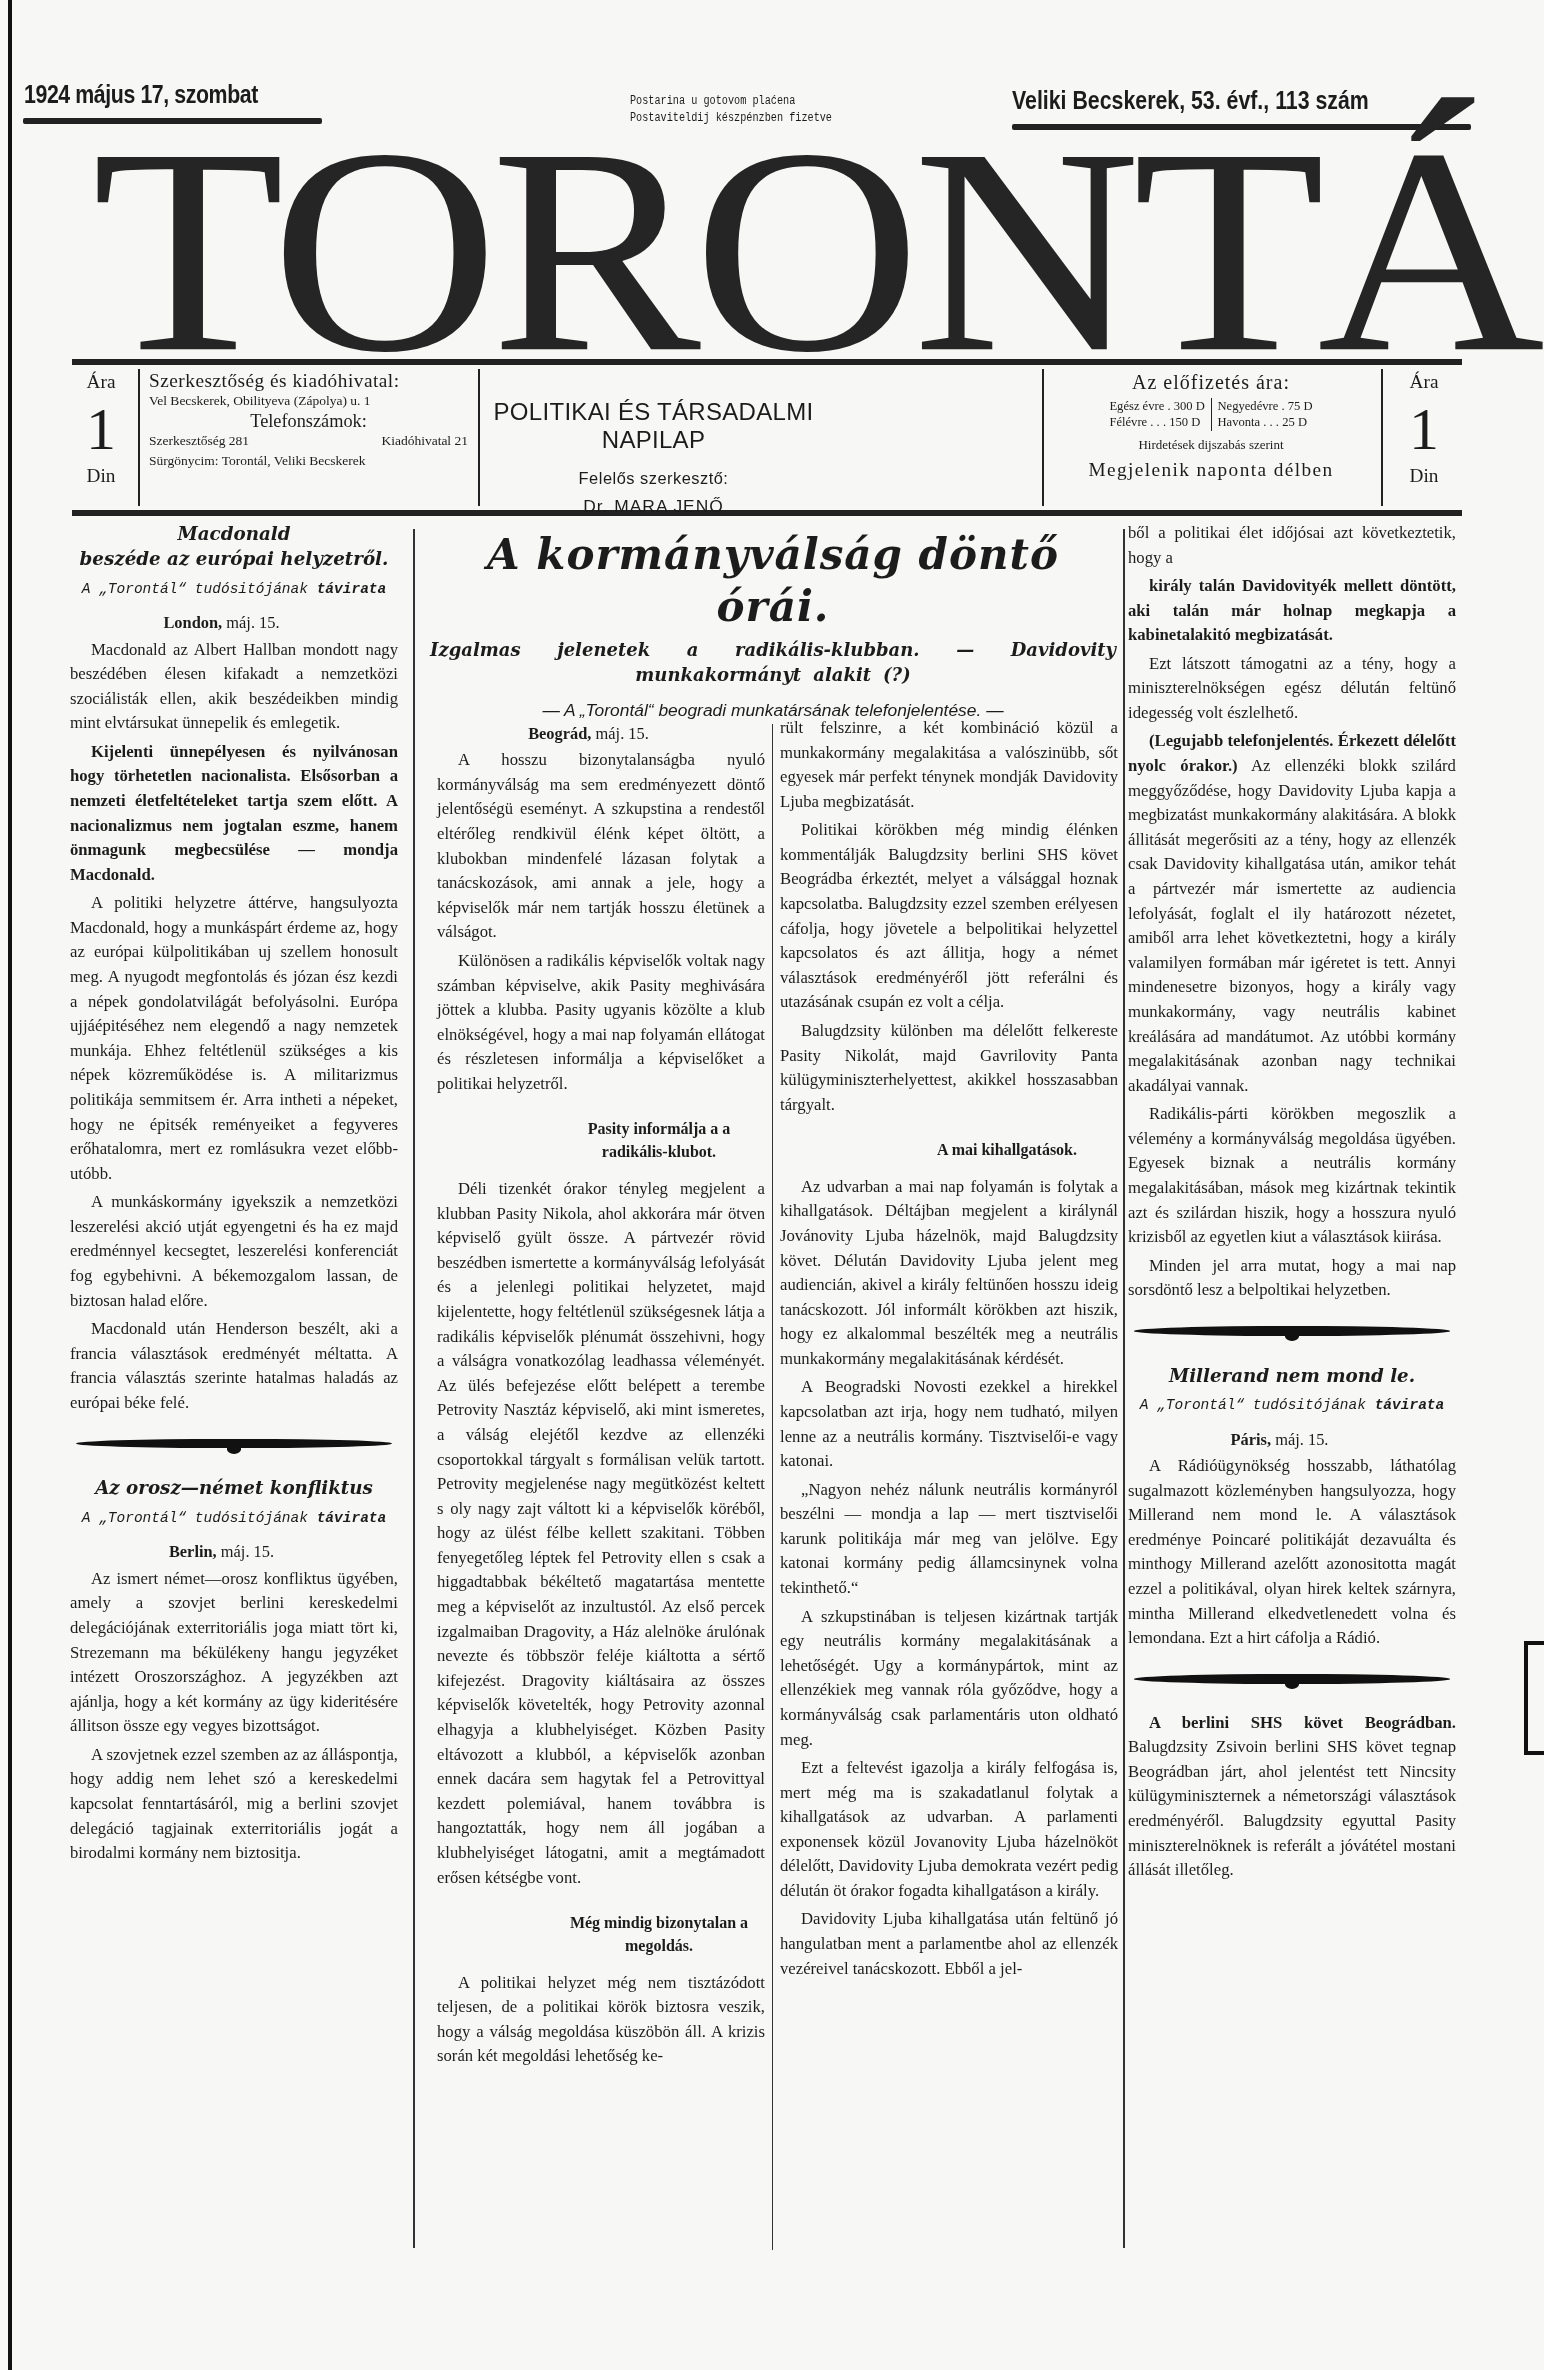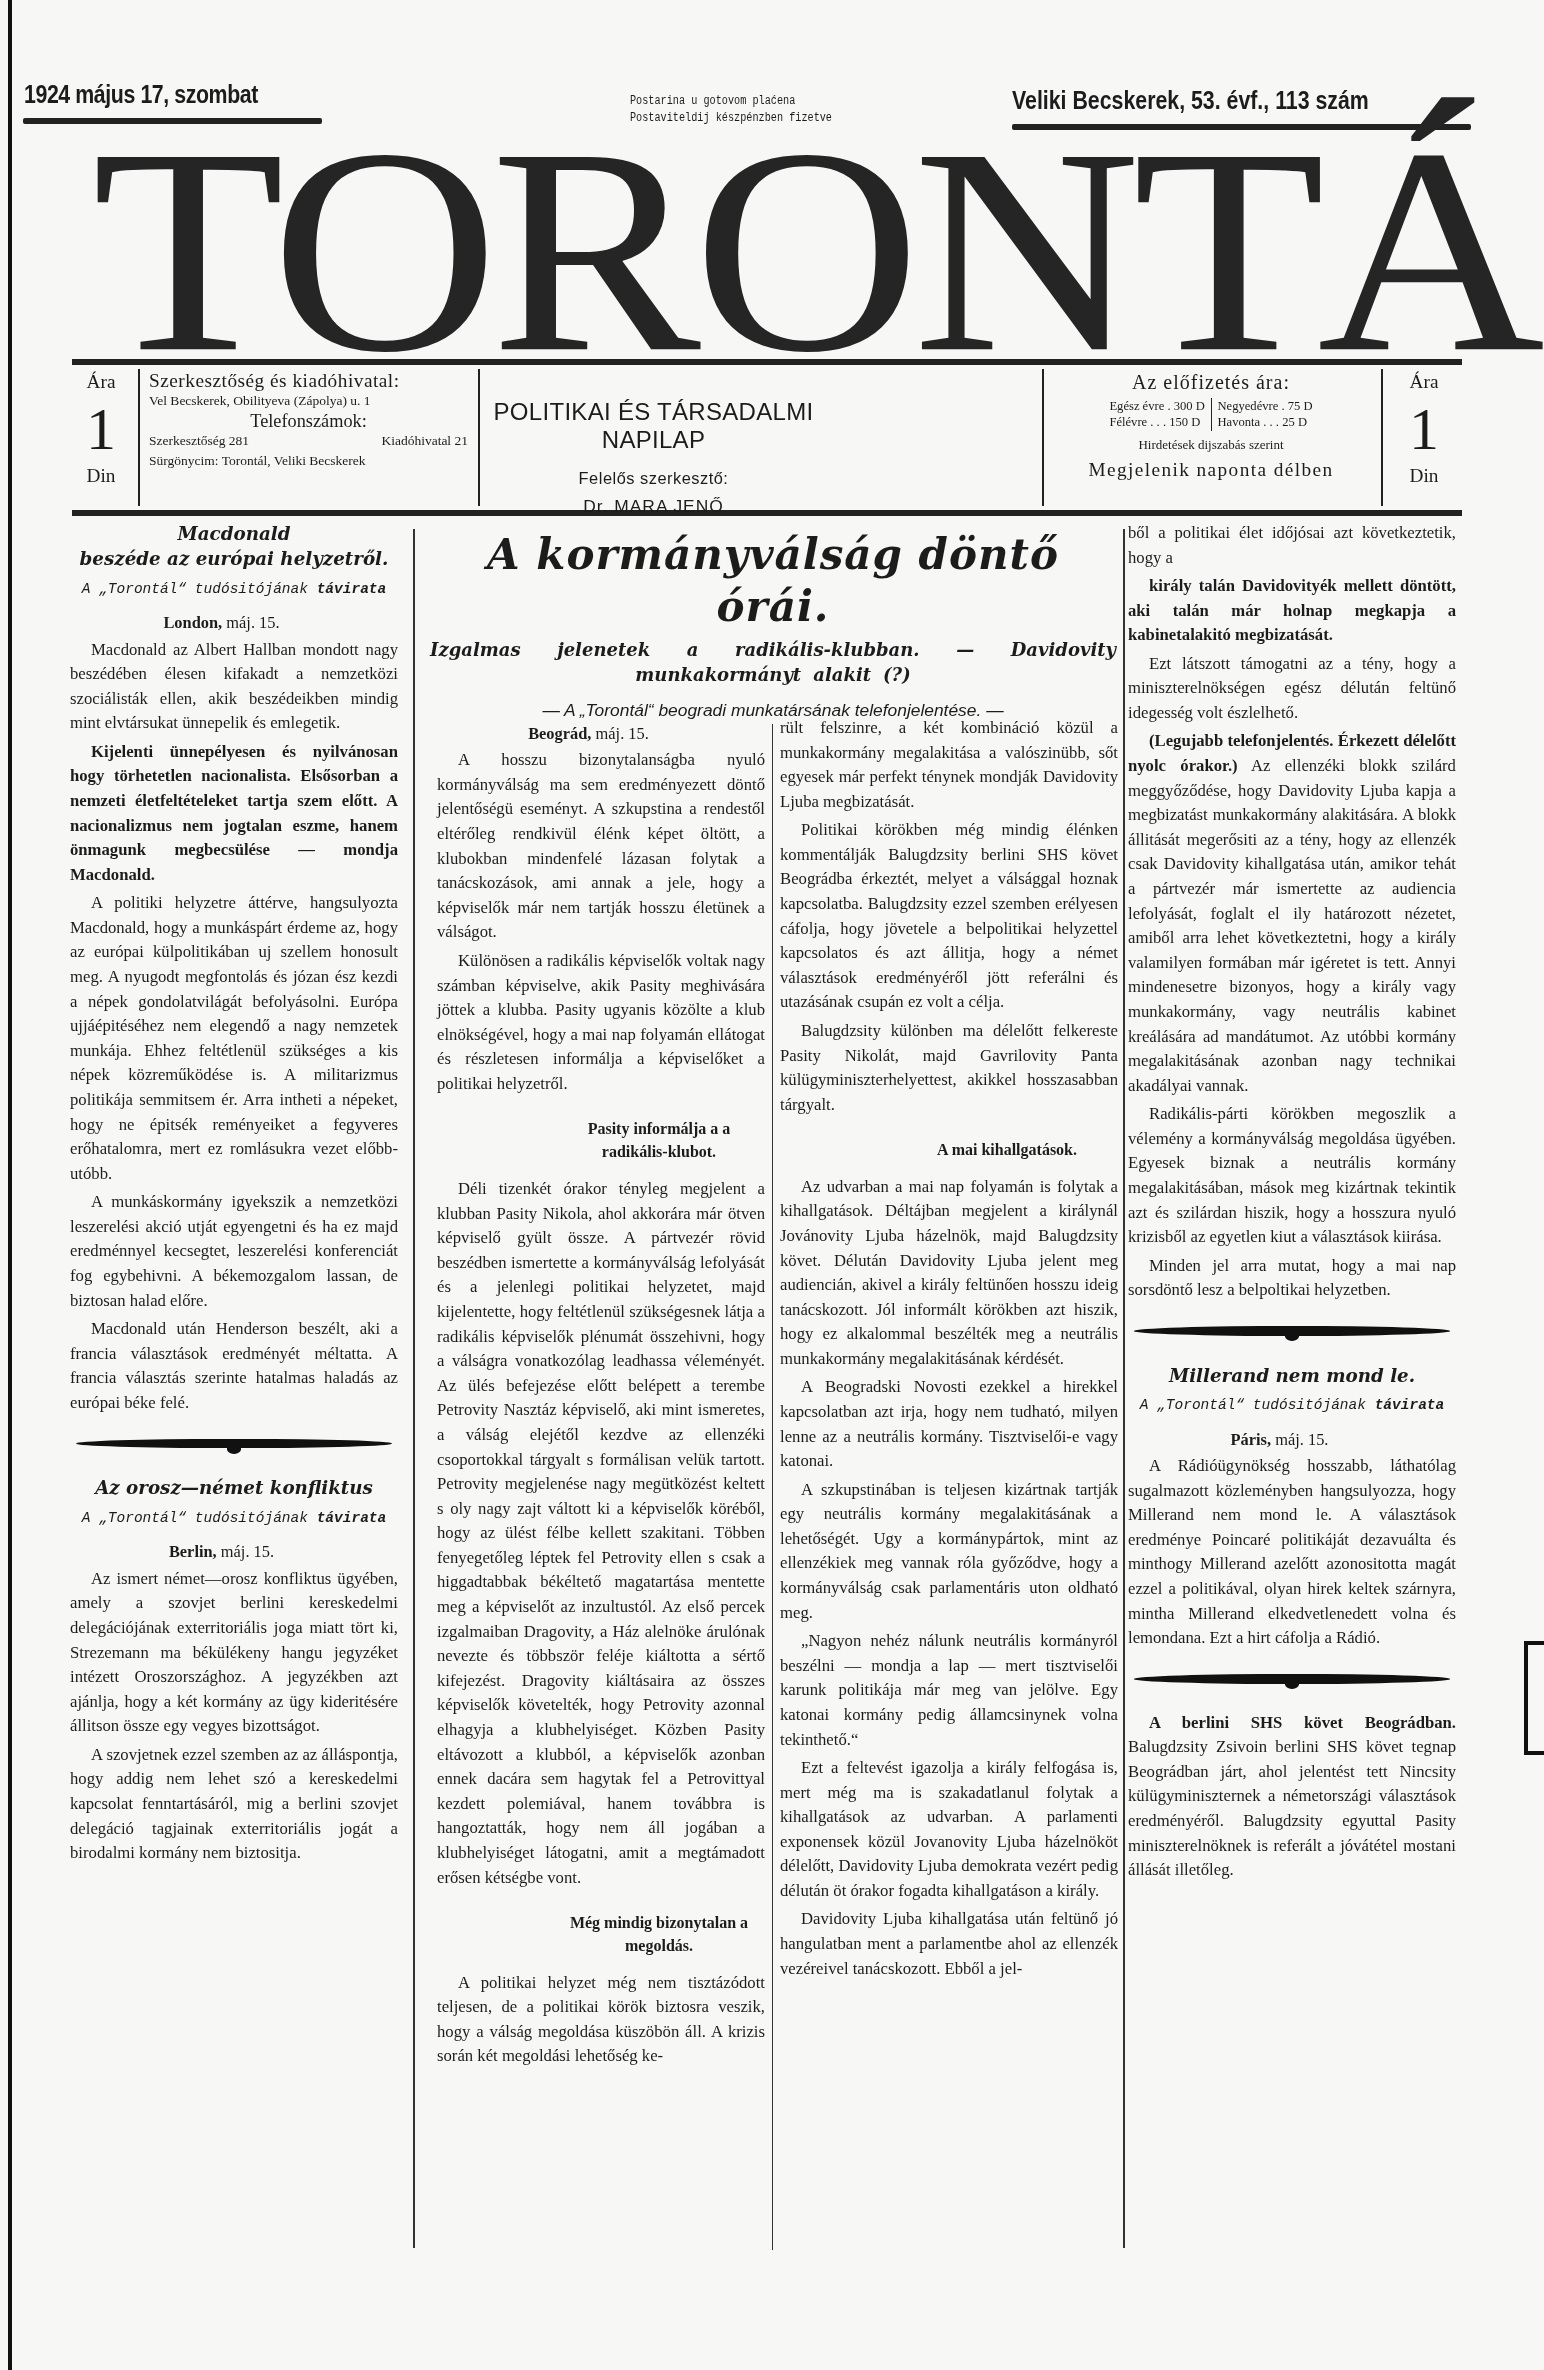--- a/index.html
+++ b/index.html
@@ -177,22 +177,22 @@
   <p>A politikai helyzet még nem tisztázódott teljesen, de a politikai körök biztosra veszik, hogy a válság megoldása küszöbön áll. A krizis során két megoldási lehetőség ke-</p>
 </div>
 
 <div class="col c3">
   <p style="text-indent:0">rült felszinre, a két kombináció közül a munkakormány megalakitása a valószinübb, sőt egyesek már perfekt ténynek mondják Davidovity Ljuba megbizatását.</p>
   <p>Politikai körökben még mindig élénken kommentálják Balugdzsity berlini SHS követ Beográdba érkeztét, melyet a válsággal hoznak kapcsolatba. Balugdzsity ezzel szemben erélyesen cáfolja, hogy jövetele a belpolitikai helyzettel kapcsolatos és azt állitja, hogy a német választások eredményéről jött referálni és utazásának csupán ez volt a célja.</p>
   <p>Balugdzsity különben ma délelőtt felkereste Pasity Nikolát, majd Gavrilovity Panta külügyminiszterhelyettest, akikkel hosszasabban tárgyalt.</p>
   <div class="subhead">A mai kihallgatások.</div>
   <p>Az udvarban a mai nap folyamán is folytak a kihallgatások. Déltájban megjelent a királynál Jovánovity Ljuba házelnök, majd Balugdzsity követ. Délután Davidovity Ljuba jelent meg audiencián, akivel a király feltünően hosszu ideig tanácskozott. Jól informált körökben azt hiszik, hogy ez alkalommal beszélték meg a neutrális munkakormány megalakitásának kérdését.</p>
   <p>A Beogradski Novosti ezekkel a hirekkel kapcsolatban azt irja, hogy nem tudható, milyen lenne az a neutrális kormány. Tisztviselői-e vagy katonai.</p>
+  <p>„Nagyon nehéz nálunk neutrális kormányról beszélni — mondja a lap — mert tisztviselői karunk politikája már meg van jelölve. Egy katonai kormány pedig államcsinynek volna tekinthető.“</p>
   <p>A szkupstinában is teljesen kizártnak tartják egy neutrális kormány megalakitásának a lehetőségét. Ugy a kormánypártok, mint az ellenzékiek meg vannak róla győződve, hogy a kormányválság csak parlamentáris uton oldható meg.</p>
-  <p>„Nagyon nehéz nálunk neutrális kormányról beszélni — mondja a lap — mert tisztviselői karunk politikája már meg van jelölve. Egy katonai kormány pedig államcsinynek volna tekinthető.“</p>
   <p>Ezt a feltevést igazolja a király felfogása is, mert még ma is szakadatlanul folytak a kihallgatások az udvarban. A parlamenti exponensek közül Jovanovity Ljuba házelnököt délelőtt, Davidovity Ljuba demokrata vezért pedig délután öt órakor fogadta kihallgatáson a király.</p>
   <p>Davidovity Ljuba kihallgatása után feltünő jó hangulatban ment a parlamentbe ahol az ellenzék vezéreivel tanácskozott. Ebből a jel-</p>
 </div>
 
 <div class="col c4">
   <p style="text-indent:0">ből a politikai élet időjósai azt következtetik, hogy a</p>
   <p class="lead">király talán Davidovityék mellett döntött, aki talán már holnap megkapja a kabinetalakitó megbizatását.</p>
   <p>Ezt látszott támogatni az a tény, hogy a miniszterelnökségen egész délután feltünő idegesség volt észlelhető.</p>
   <p><b>(Legujabb telefonjelentés. Érkezett délelőtt nyolc órakor.)</b> <span>Az ellenzéki blokk szilárd meggyőződése, hogy Davidovity Ljuba kapja a megbizatást munkakormány alakitására. A blokk állitását megerősiti az a tény, hogy az ellenzék csak Davidovity kihallgatása után, amikor tehát a pártvezér már ismertette az audiencia lefolyását, foglalt el ily határozott nézetet, amiből arra lehet következtetni, hogy a király valamilyen formában már igéretet is tett. Annyi mindenesetre bizonyos, hogy a király vagy munkakormány, vagy neutrális kabinet kreálására ad mandátumot. Az utóbbi kormány megalakitásának azonban nagy technikai akadályai vannak.</span></p>
   <p>Radikális-párti körökben megoszlik a vélemény a kormányválság megoldása ügyében. Egyesek biznak a neutrális kormány megalakitásában, mások meg kizártnak tekintik azt és szilárdan hiszik, hogy a hosszura nyuló krizisből az egyetlen kiut a választások kiirása.</p>

